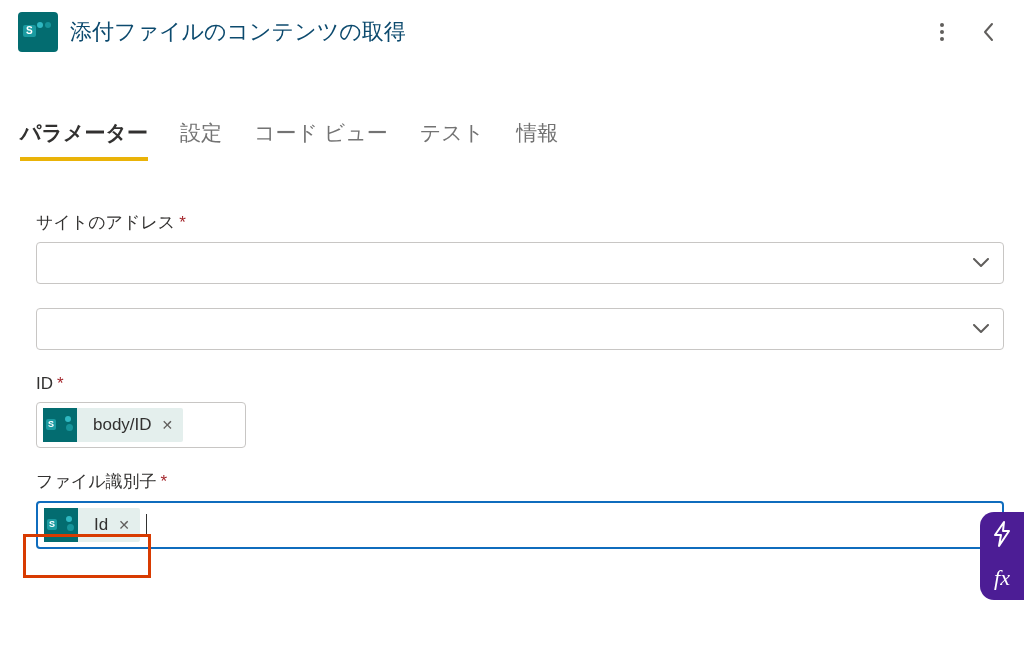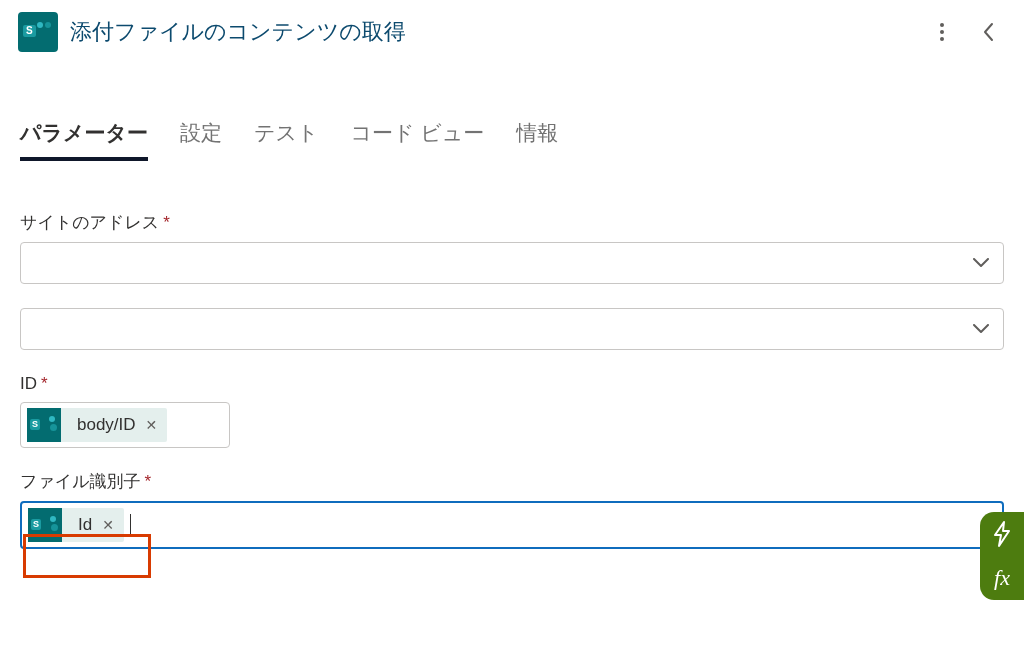--- a/index.html
+++ b/index.html
@@ -93,25 +93,25 @@
     }
     .tab {
       font-size: 21px;
       color: #737373;
       padding-bottom: 10px;
       cursor: pointer;
     }
     .tab.active {
       color: #323130;
       font-weight: 600;
-      border-bottom: 4px solid #0f172a;
+      border-bottom: 4px solid #eab308;
     }
 
     
-    .form-area { padding: 50px 20px 0 20px; }
+    .form-area { padding: 50px 20px 0 36px; }
     .field-label { font-size: 17px; color: #323130; margin-bottom: 8px; }
     .field-label .star { color: #a4262c; margin-left: 4px; }
 
     .dropdown {
       border: 1px solid #c8c6c4;
       border-radius: 4px;
       height: 42px;
       display: flex;
       align-items: center;
       justify-content: flex-end;
@@ -195,21 +195,21 @@
 
     
     .side-float {
       position: absolute;
       right: 0;
       display: flex;
       flex-direction: column;
     }
     .side-btn {
       width: 44px; height: 44px;
-      background: #4d7c0f;
+      background: #4c1d95;
       color: #fff;
       display: flex;
       align-items: center;
       justify-content: center;
       cursor: pointer;
       font-size: 20px;
     }
     .side-btn:first-child { border-top-left-radius: 14px; }
     .side-btn:last-child  { border-bottom-left-radius: 14px; }
   </style>
@@ -237,22 +237,22 @@
       <svg width="12" height="20" viewBox="0 0 12 20">
           <polyline points="10,2 3,10 10,18" fill="none" stroke="currentColor" stroke-width="2" stroke-linecap="round" stroke-linejoin="round"></polyline>
         </svg>
     </div>
   </div>
 </div>
 
 <div class="tabs">
   <div class="tab active">パラメーター</div>
   <div class="tab">設定</div>
+  <div class="tab">コード ビュー</div>
   <div class="tab">テスト</div>
-  <div class="tab">コード ビュー</div>
   <div class="tab">情報</div>
 </div>
 
 <div class="form-area">
 
   <div class="field-label">
     <span>サイトのアドレス</span><span class="star">*</span>
   </div>
   <div class="dropdown">
     <svg width="16" height="10" viewBox="0 0 16 10">

